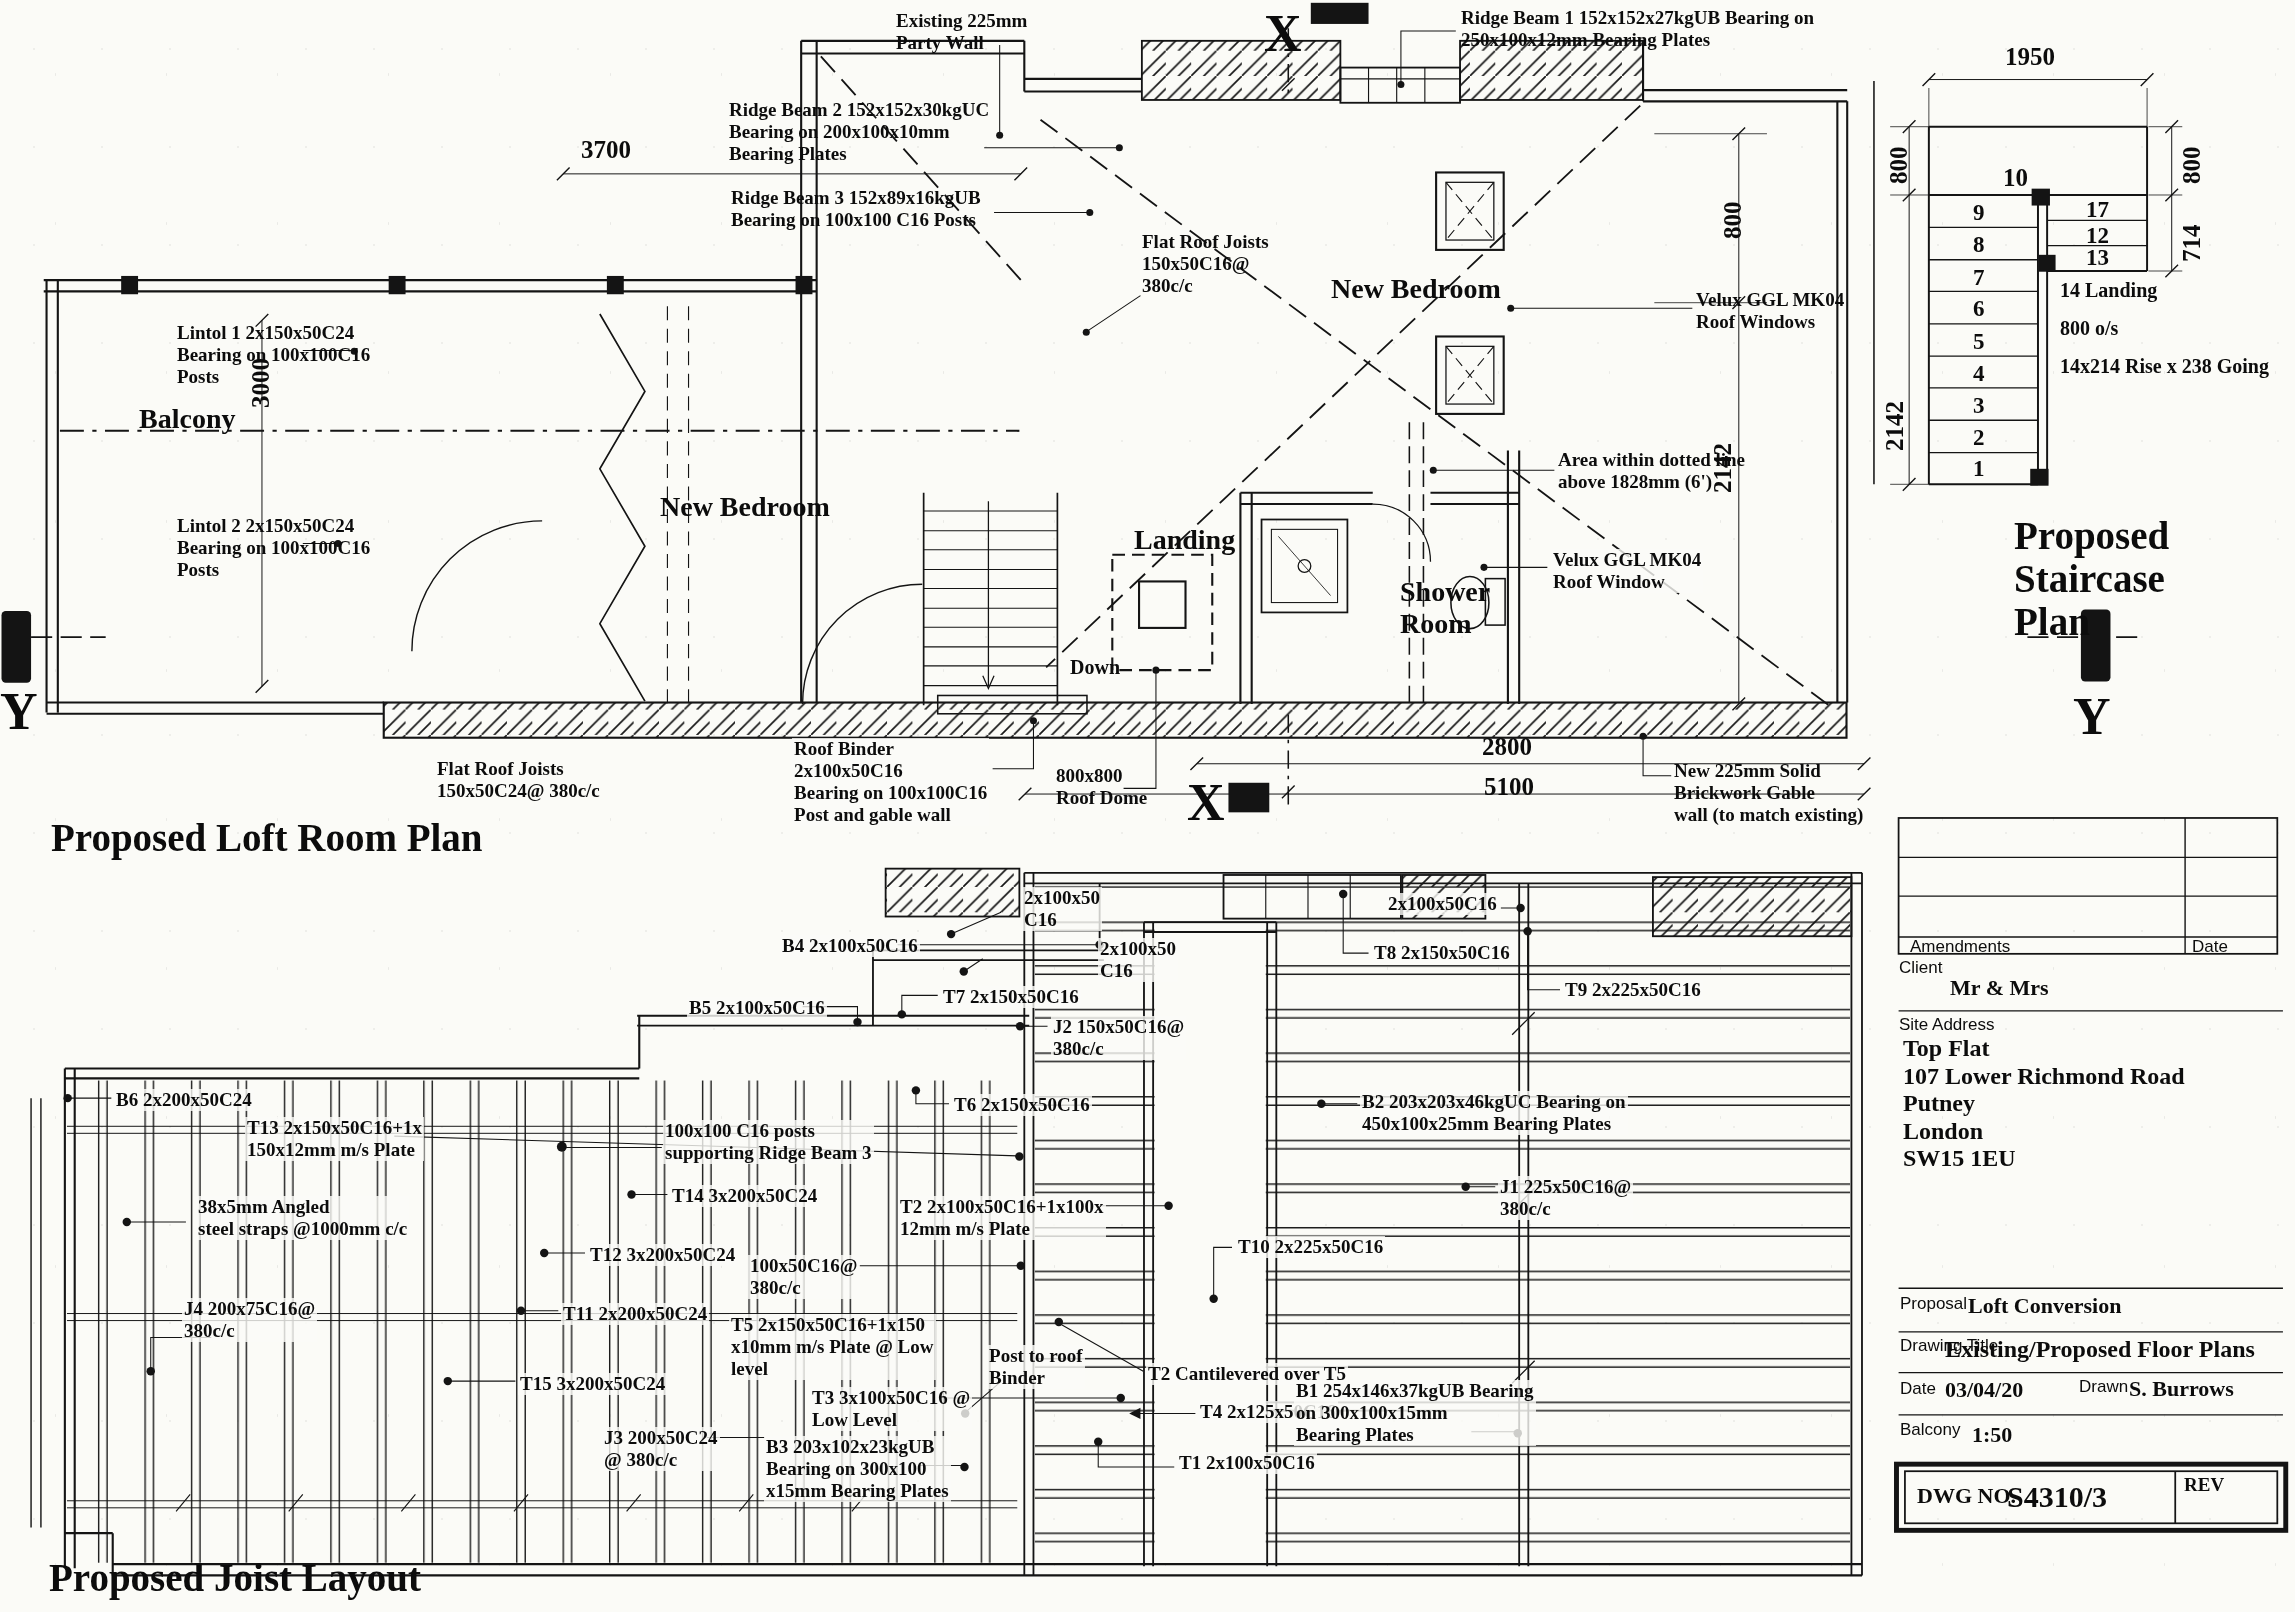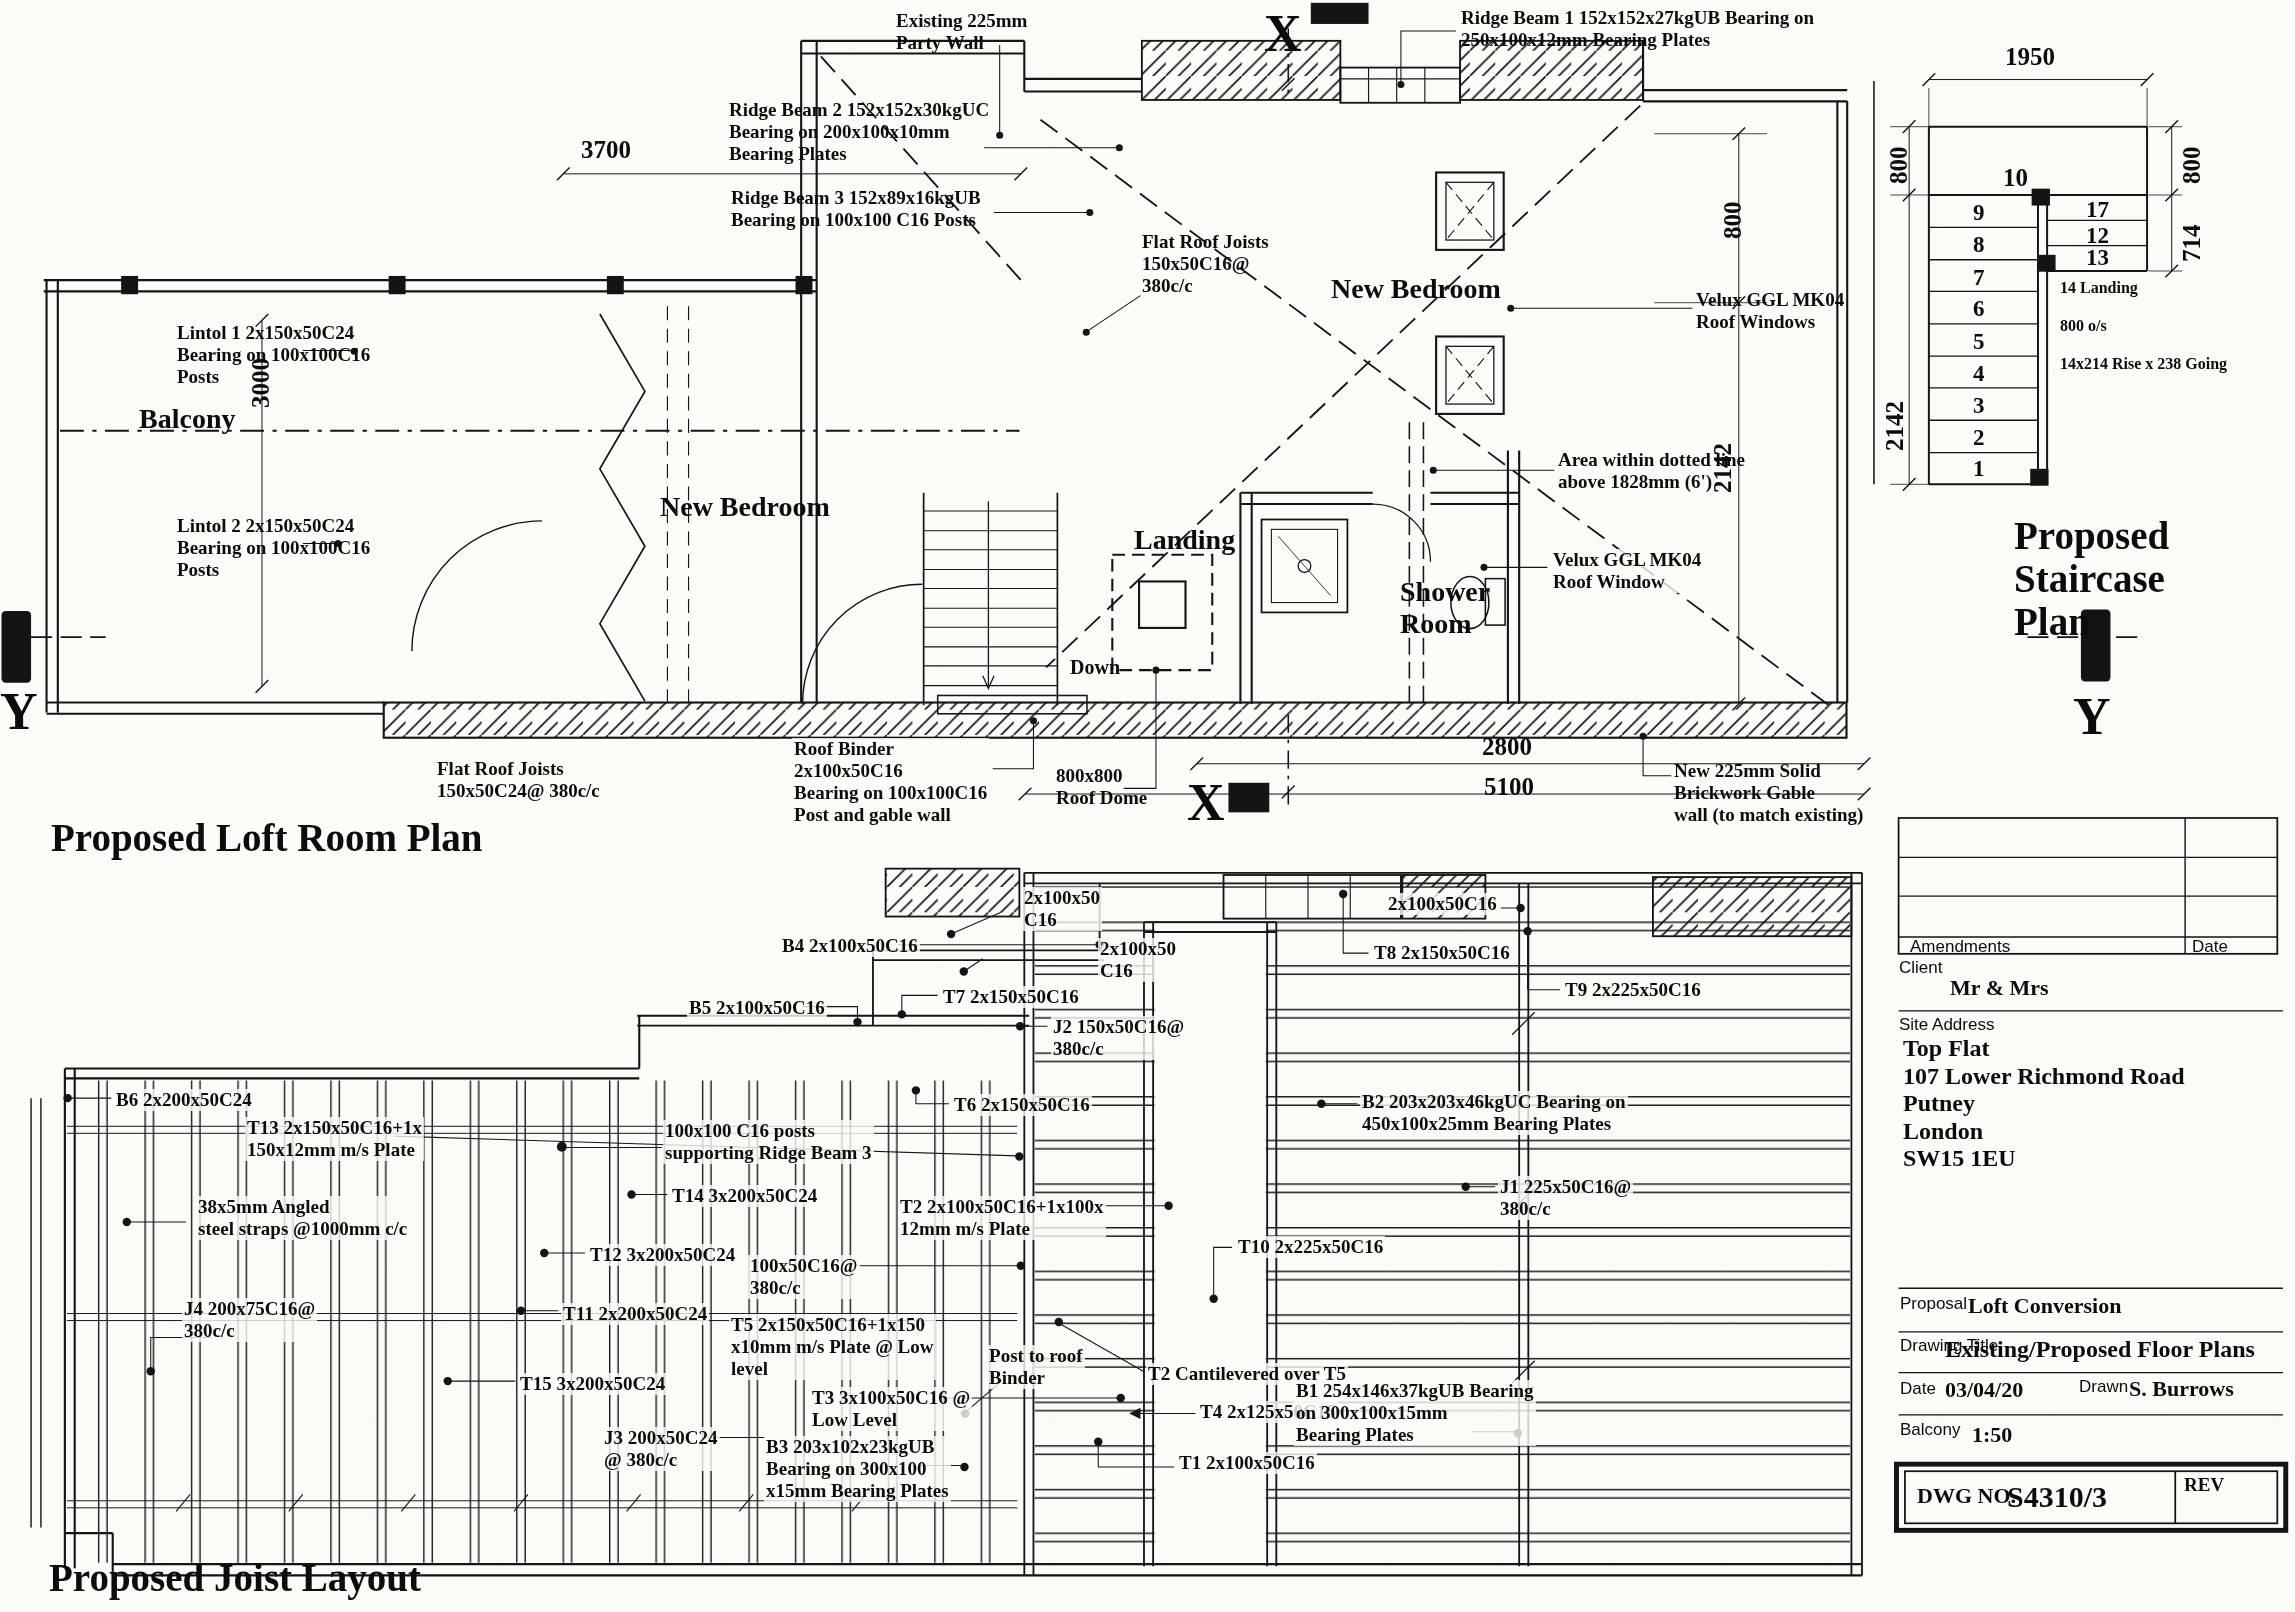--- a/index.html
+++ b/index.html
@@ -12,21 +12,21 @@
     font-family:"Liberation Serif",serif;color:#0c0c0c;
   }
   svg{position:absolute;left:0;top:0}
   .lb{position:absolute;font-weight:bold;font-size:19px;line-height:1.16;white-space:pre-line}
   .room{font-size:28px}
   .dim{font-size:25px}
   .vdim{transform:rotate(-90deg);transform-origin:0 0}
   .ttl{font-size:39px}
   .mk{font-size:52px}
   .num{font-size:23px}
-  .snote{font-size:16px}
+  .snote{font-size:20px}
   .bg{background:rgba(251,251,247,.8);padding:0 2.1px}
   .lab{font-family:Liberation Sans, sans-serif;font-weight:normal;font-size:17px}
   .tbbig{font-size:22px}
   .tbmed{font-size:24px}
   .rev{font-size:19px;}
 </style>
 </head>
 <body>
 
 <svg width="2295" height="1612" viewBox="0 0 3260 2290">

